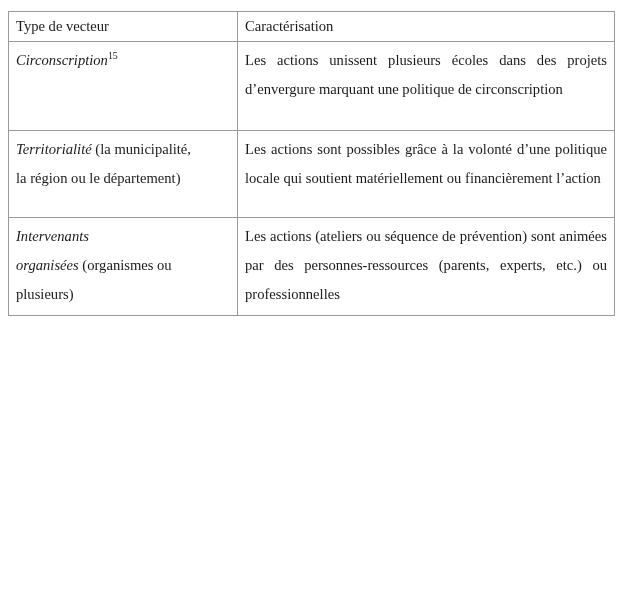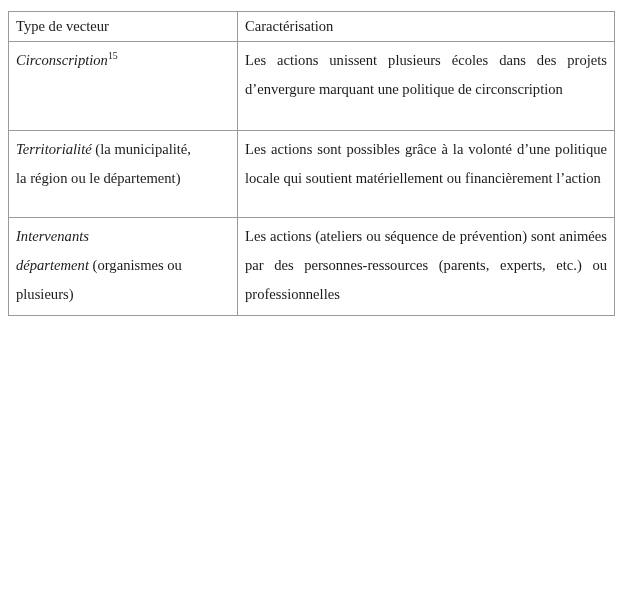--- a/index.html
+++ b/index.html
@@ -120,21 +120,21 @@
         <td class="cell-type">
           <span class="line"><span class="it">Territorialité</span><span class="ro"> (la municipalité,</span></span>
           <span class="line ro">la région ou le département)</span>
         </td>
         <td class="cell-carac">Les actions sont possibles grâce à la volonté d’une politique locale qui soutient matériellement ou financièrement l’action</td>
       </tr>
 
       <tr class="row-interv">
         <td class="cell-type">
           <span class="line it">Intervenants</span>
-          <span class="line"><span class="it">département</span><span class="ro"> (organismes ou</span></span>
+          <span class="line"><span class="it">organisées</span><span class="ro"> (organismes ou</span></span>
           <span class="line ro">plusieurs)</span>
         </td>
         <td class="cell-carac">Les actions (ateliers ou séquence de prévention) sont animées par des personnes-ressources (parents, experts, etc.) ou professionnelles</td>
       </tr>
 
 
     </tbody>
   </table>
 
 </div>

